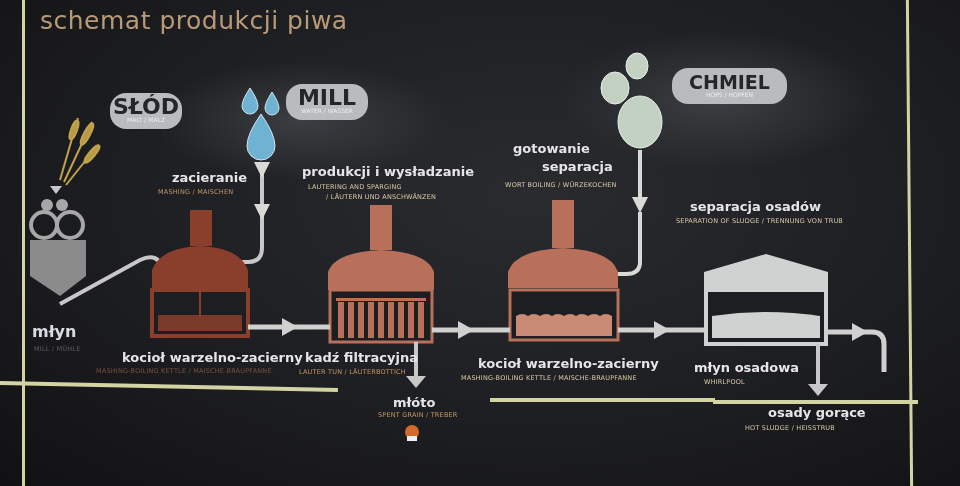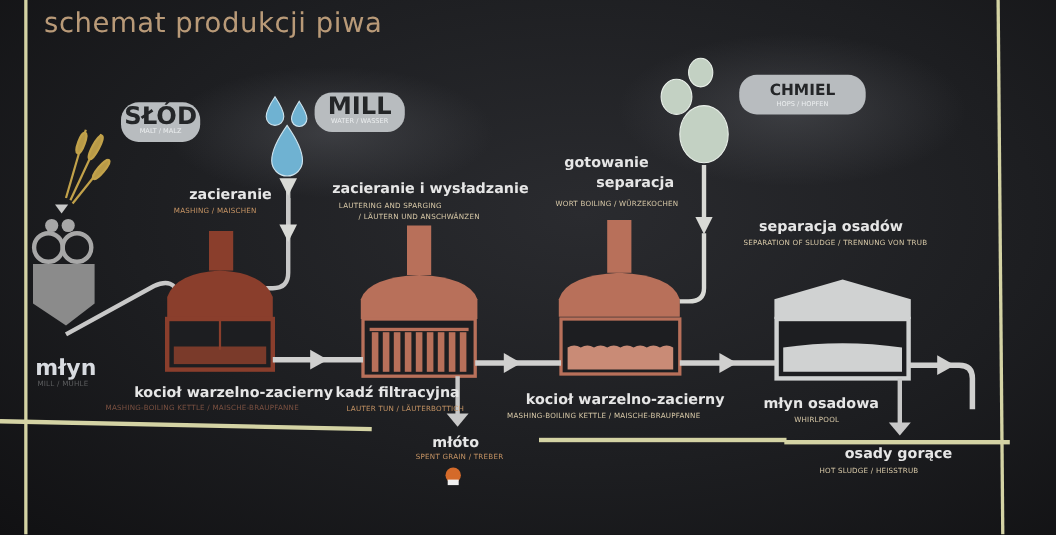--- a/index.html
+++ b/index.html
@@ -36,21 +36,21 @@
     <div class="big" style="margin-top:5px;">SŁÓD</div>
     <div class="small">MALT / MALZ</div>
   </div>
 
   <div class="abs pill" style="left:286px;top:84px;width:82px;height:36px;">
     <div class="big" style="margin-top:5px;">MILL</div>
     <div class="small">WATER / WASSER</div>
   </div>
 
   <div class="abs pill" style="left:672px;top:68px;width:115px;height:36px;">
-    <div class="big" style="margin-top:5px;font-size:14px;">CHMIEL</div>
+    <div class="big" style="margin-top:5px;font-size:19px;">CHMIEL</div>
     <div class="small">HOPS / HOPFEN</div>
   </div>
 
   <svg class="abs" style="left:0;top:0;" width="960" height="486">
     <defs>
       <marker id="arr" viewBox="0 0 10 10" refX="5" refY="5" markerWidth="4" markerHeight="4" orient="auto">
         <path d="M0,0 L10,5 L0,10 z" fill="#d9dad6"></path>
       </marker>
     </defs>
 
@@ -149,48 +149,48 @@
 
     <line x1="818" y1="344" x2="818" y2="386" stroke="#c8c8c8" stroke-width="4"></line>
     <polygon points="808,384 828,384 818,396" fill="#c8c8c8"></polygon>
 
     <g>
       <circle cx="412" cy="432" r="7" fill="#d46a2a"></circle>
       <rect x="407" y="436" width="10" height="5" fill="#f0f0f0"></rect>
     </g>
   </svg>
 
-  <div class="abs lbl" style="left:32px;top:322px;font-size:20px;color:#d8dbe0;">młyn</div>
+  <div class="abs lbl" style="left:32px;top:322px;font-size:16px;color:#d8dbe0;">młyn</div>
   <div class="abs sub" style="left:34px;top:345px;color:#5c5d5f;">MILL / MÜHLE</div>
 
   <div class="abs lbl" style="left:172px;top:170px;">zacieranie</div>
   <div class="abs sub orange" style="left:158px;top:188px;">MASHING / MAISCHEN</div>
 
   <div class="abs lbl" style="left:122px;top:350px;">kocioł warzelno-zacierny</div>
   <div class="abs sub orange" style="left:96px;top:367px;color:#7a5040;">MASHING-BOILING KETTLE / MAISCHE-BRAUPFANNE</div>
 
-  <div class="abs lbl" style="left:302px;top:164px;">zacieranie i wysładzanie</div>
+  <div class="abs lbl" style="left:302px;top:164px;">produkcji i wysładzanie</div>
   <div class="abs sub" style="left:308px;top:183px;">LAUTERING AND SPARGING</div>
   <div class="abs sub" style="left:326px;top:193px;">/ LÄUTERN UND ANSCHWÄNZEN</div>
 
   <div class="abs lbl" style="left:305px;top:350px;">kadź filtracyjna</div>
-  <div class="abs sub orange" style="left:304px;top:368px;padding-left:11px;">LAUTER TUN / LÄUTERBOTTICH</div>
+  <div class="abs sub orange" style="left:288px;top:368px;padding-left:11px;">LAUTER TUN / LÄUTERBOTTICH</div>
 
   <div class="abs lbl" style="left:393px;top:395px;">młóto</div>
   <div class="abs sub orange" style="left:378px;top:411px;">SPENT GRAIN / TREBER</div>
 
   <div class="abs lbl" style="left:513px;top:141px;">gotowanie</div>
   <div class="abs lbl" style="left:542px;top:159px;">separacja</div>
   <div class="abs sub" style="left:505px;top:181px;">WORT BOILING / WÜRZEKOCHEN</div>
 
   <div class="abs lbl" style="left:478px;top:356px;">kocioł warzelno-zacierny</div>
   <div class="abs sub" style="left:461px;top:374px;">MASHING-BOILING KETTLE / MAISCHE-BRAUPFANNE</div>
 
   <div class="abs lbl" style="left:690px;top:199px;text-align:center;">separacja osadów</div>
   <div class="abs sub" style="left:676px;top:217px;">SEPARATION OF SLUDGE / TRENNUNG VON TRUB</div>
 
   <div class="abs lbl" style="left:694px;top:360px;">młyn osadowa</div>
-  <div class="abs sub" style="left:722px;top:378px;text-align:right;">WHIRLPOOL</div>
+  <div class="abs sub" style="left:704px;top:378px;text-align:right;">WHIRLPOOL</div>
 
   <div class="abs lbl" style="left:768px;top:405px;">osady gorące</div>
   <div class="abs sub" style="left:745px;top:424px;">HOT SLUDGE / HEISSTRUB</div>
 
 </div>
 
 </body></html>

